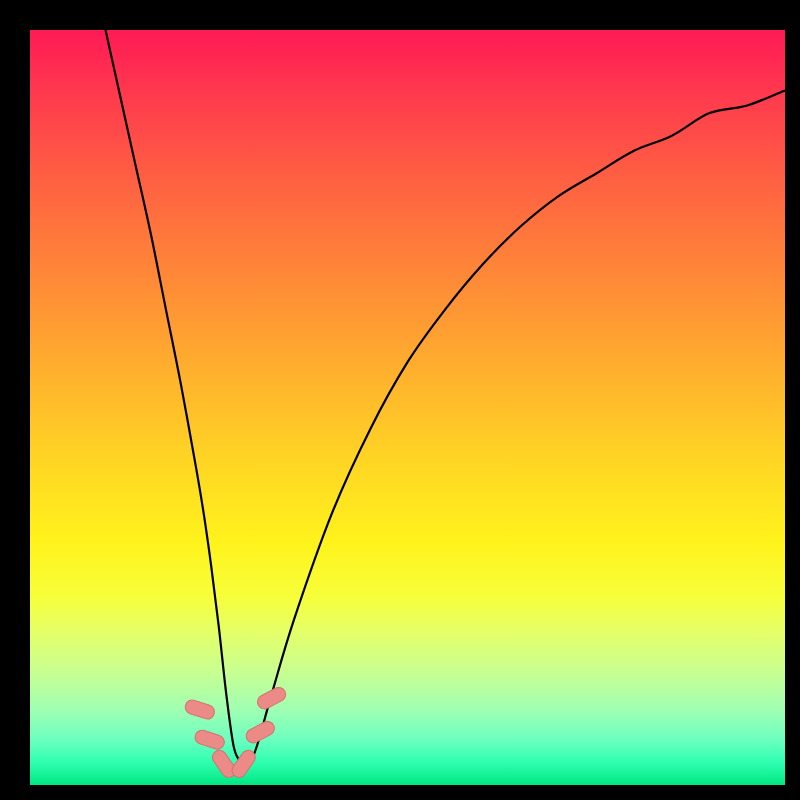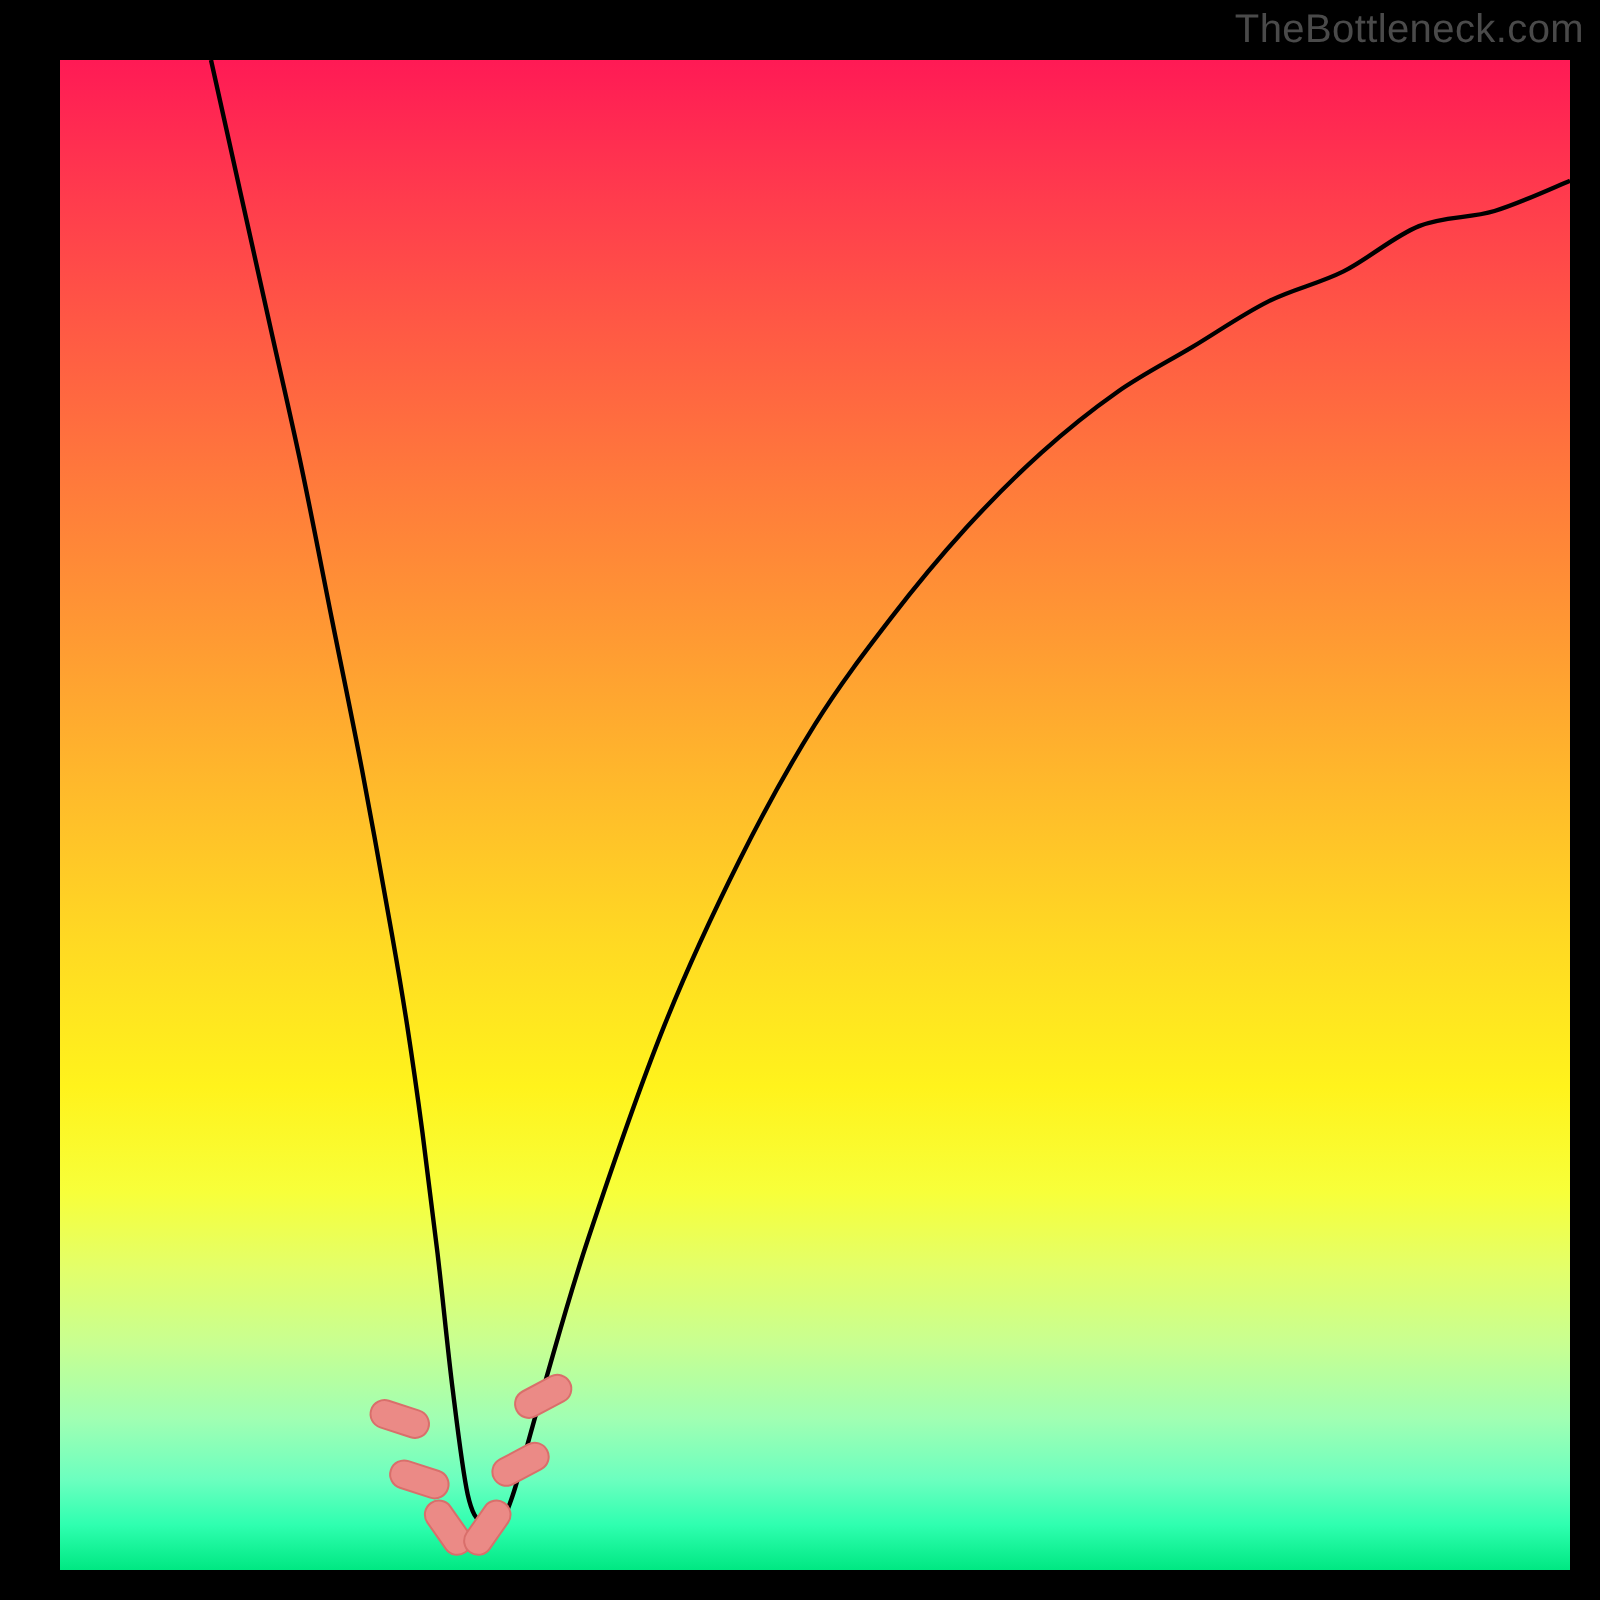--- a/index.html
+++ b/index.html
@@ -85,14 +85,13 @@
           </g>
           <g transform="translate(230.275,702.15) rotate(62)">
             <rect x="-7" y="-15" width="14" height="30" rx="7" ry="7" fill="#eb8a86" stroke="#d96f6b" stroke-width="1"></rect>
           </g>
           <g transform="translate(241.6,668.175) rotate(62)">
             <rect x="-7" y="-15" width="14" height="30" rx="7" ry="7" fill="#eb8a86" stroke="#d96f6b" stroke-width="1"></rect>
           </g>
         </g>
     </svg>
   </div>
-  <div class="watermark">TheBottleneck.com</div>
 </div>
 
 </body></html>

